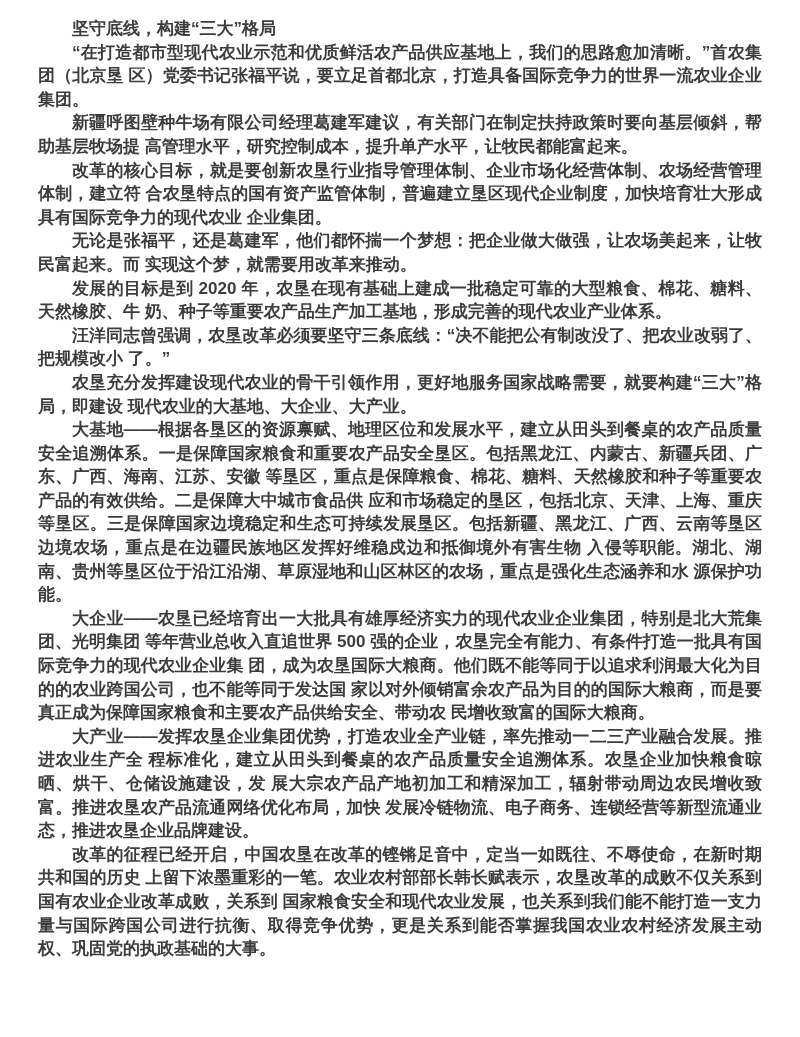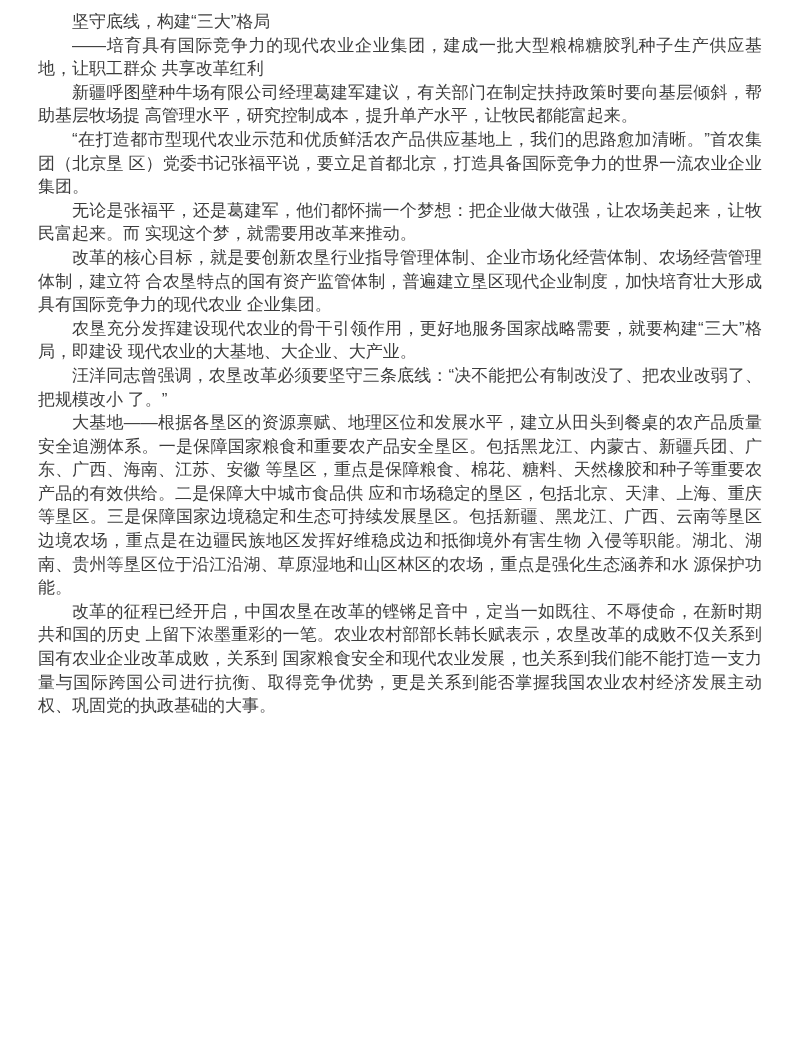--- a/index.html
+++ b/index.html
@@ -9,42 +9,45 @@
   body {
     width: 800px;
     height: 1037px;
     background: #ffffff;
     overflow: hidden;
   }
   .page {
     box-sizing: border-box;
     width: 800px;
     height: 1037px;
-    padding: 10px 38px 0 38px;
+    padding: 17px 38px 0 38px;
     font-family: "Liberation Sans", "DejaVu Sans", sans-serif;
     font-size: 17px;
     line-height: 23.6px;
     color: #3c3c3c;
     text-align: justify;
     letter-spacing: 0;
+    font-weight: bold;
   }
   .page p {
     margin: 0;
     padding: 0;
     text-indent: 2em;
     word-break: break-all;
   }
 </style>
 </head>
 <body>
 
 <div class="page">
   <p>坚守底线，构建“三大”格局</p>
-  <p>——培育具有国际竞争力的现代农业企业集团，建成一批大型粮棉糖胶乳种子生产供应基地，让职工群众 共享改革红利</p>
+  <p>“在打造都市型现代农业示范和优质鲜活农产品供应基地上，我们的思路愈加清晰。”首农集团（北京垦 区）党委书记张福平说，要立足首都北京，打造具备国际竞争力的世界一流农业企业集团。</p>
   <p>新疆呼图壁种牛场有限公司经理葛建军建议，有关部门在制定扶持政策时要向基层倾斜，帮助基层牧场提 高管理水平，研究控制成本，提升单产水平，让牧民都能富起来。</p>
-  <p>“在打造都市型现代农业示范和优质鲜活农产品供应基地上，我们的思路愈加清晰。”首农集团（北京垦 区）党委书记张福平说，要立足首都北京，打造具备国际竞争力的世界一流农业企业集团。</p>
+  <p>改革的核心目标，就是要创新农垦行业指导管理体制、企业市场化经营体制、农场经营管理体制，建立符 合农垦特点的国有资产监管体制，普遍建立垦区现代企业制度，加快培育壮大形成具有国际竞争力的现代农业 企业集团。</p>
   <p>无论是张福平，还是葛建军，他们都怀揣一个梦想：把企业做大做强，让农场美起来，让牧民富起来。而 实现这个梦，就需要用改革来推动。</p>
-  <p>改革的核心目标，就是要创新农垦行业指导管理体制、企业市场化经营体制、农场经营管理体制，建立符 合农垦特点的国有资产监管体制，普遍建立垦区现代企业制度，加快培育壮大形成具有国际竞争力的现代农业 企业集团。</p>
+  <p>发展的目标是到 2020 年，农垦在现有基础上建成一批稳定可靠的大型粮食、棉花、糖料、天然橡胶、牛 奶、种子等重要农产品生产加工基地，形成完善的现代农业产业体系。</p>
+  <p>汪洋同志曾强调，农垦改革必须要坚守三条底线：“决不能把公有制改没了、把农业改弱了、把规模改小 了。”</p>
   <p>农垦充分发挥建设现代农业的骨干引领作用，更好地服务国家战略需要，就要构建“三大”格局，即建设 现代农业的大基地、大企业、大产业。</p>
-  <p>汪洋同志曾强调，农垦改革必须要坚守三条底线：“决不能把公有制改没了、把农业改弱了、把规模改小 了。”</p>
   <p>大基地——根据各垦区的资源禀赋、地理区位和发展水平，建立从田头到餐桌的农产品质量安全追溯体系。一是保障国家粮食和重要农产品安全垦区。包括黑龙江、内蒙古、新疆兵团、广东、广西、海南、江苏、安徽 等垦区，重点是保障粮食、棉花、糖料、天然橡胶和种子等重要农产品的有效供给。二是保障大中城市食品供 应和市场稳定的垦区，包括北京、天津、上海、重庆等垦区。三是保障国家边境稳定和生态可持续发展垦区。包括新疆、黑龙江、广西、云南等垦区边境农场，重点是在边疆民族地区发挥好维稳戍边和抵御境外有害生物 入侵等职能。湖北、湖南、贵州等垦区位于沿江沿湖、草原湿地和山区林区的农场，重点是强化生态涵养和水 源保护功能。</p>
+  <p>大企业——农垦已经培育出一大批具有雄厚经济实力的现代农业企业集团，特别是北大荒集团、光明集团 等年营业总收入直追世界 500 强的企业，农垦完全有能力、有条件打造一批具有国际竞争力的现代农业企业集 团，成为农垦国际大粮商。他们既不能等同于以追求利润最大化为目的的农业跨国公司，也不能等同于发达国 家以对外倾销富余农产品为目的的国际大粮商，而是要真正成为保障国家粮食和主要农产品供给安全、带动农 民增收致富的国际大粮商。</p>
+  <p>大产业——发挥农垦企业集团优势，打造农业全产业链，率先推动一二三产业融合发展。推进农业生产全 程标准化，建立从田头到餐桌的农产品质量安全追溯体系。农垦企业加快粮食晾晒、烘干、仓储设施建设，发 展大宗农产品产地初加工和精深加工，辐射带动周边农民增收致富。推进农垦农产品流通网络优化布局，加快 发展冷链物流、电子商务、连锁经营等新型流通业态，推进农垦企业品牌建设。</p>
   <p>改革的征程已经开启，中国农垦在改革的铿锵足音中，定当一如既往、不辱使命，在新时期共和国的历史 上留下浓墨重彩的一笔。农业农村部部长韩长赋表示，农垦改革的成败不仅关系到国有农业企业改革成败，关系到 国家粮食安全和现代农业发展，也关系到我们能不能打造一支力量与国际跨国公司进行抗衡、取得竞争优势，更是关系到能否掌握我国农业农村经济发展主动权、巩固党的执政基础的大事。</p>
 </div>
 
 </body></html>

